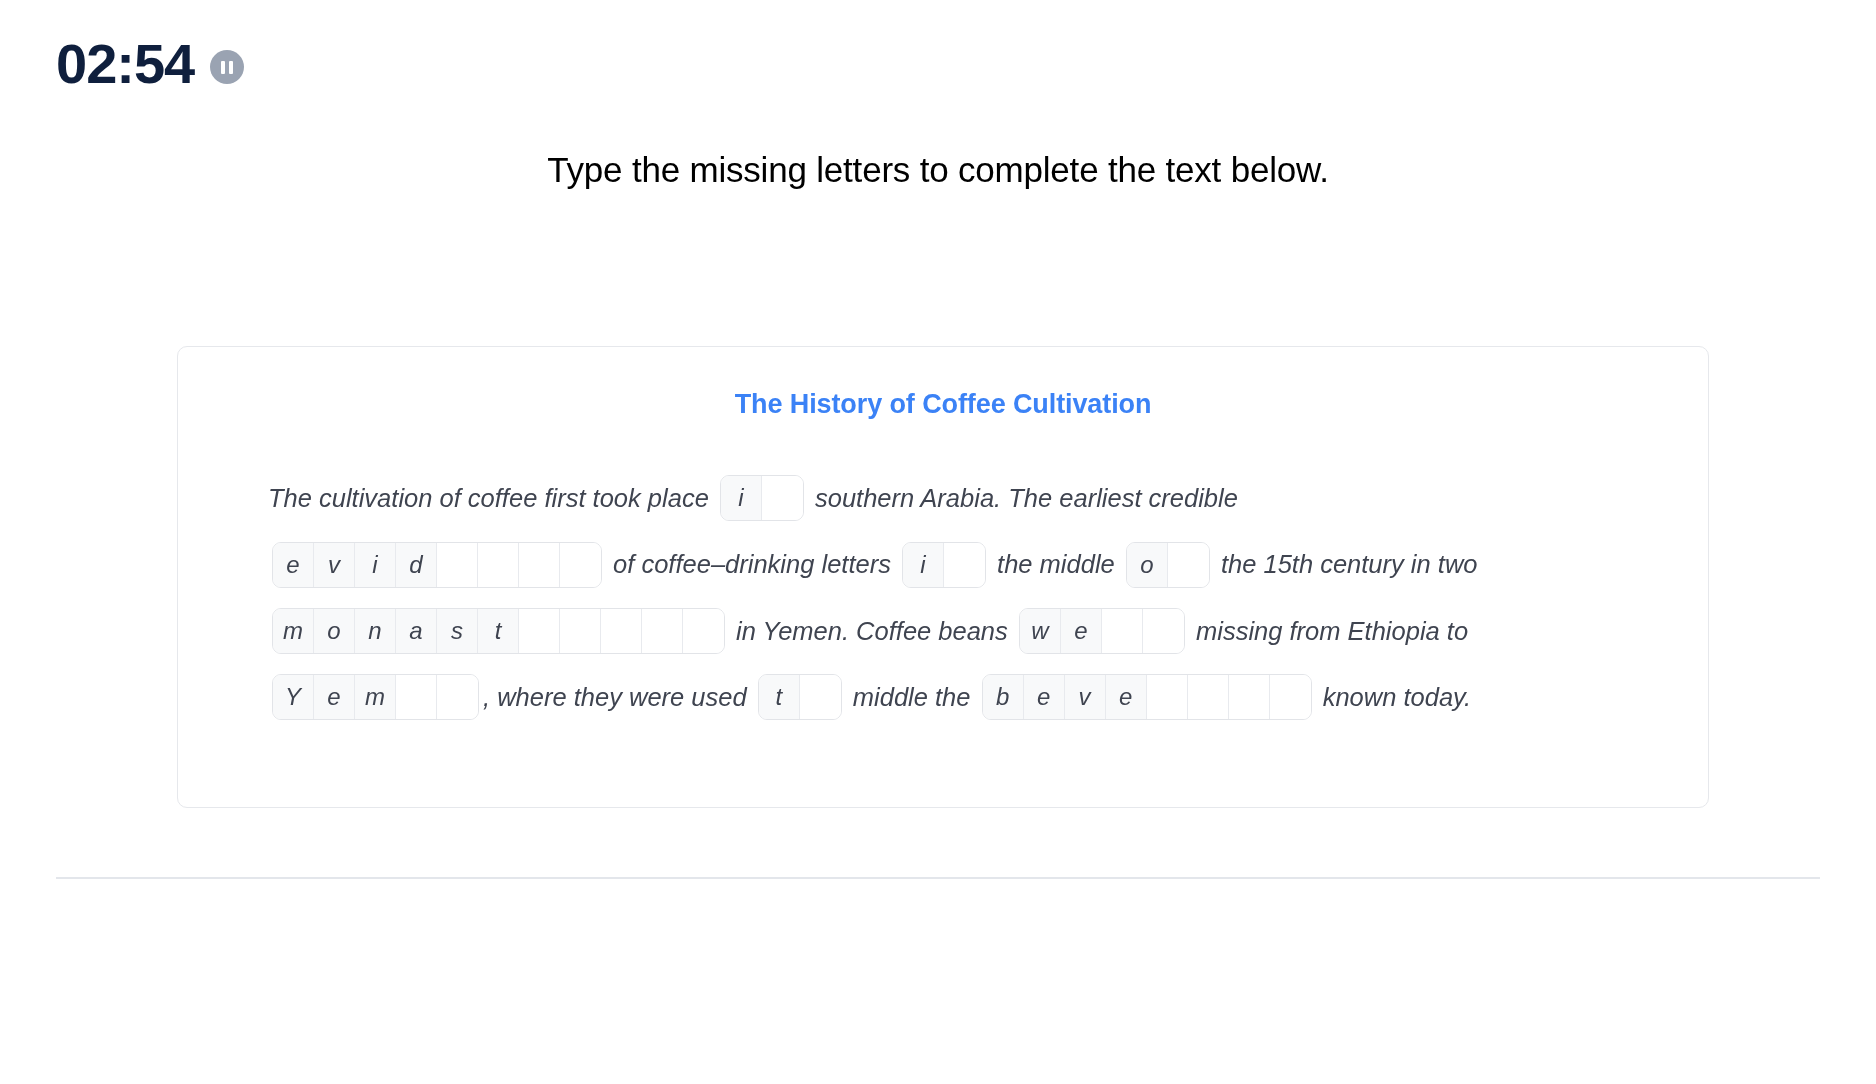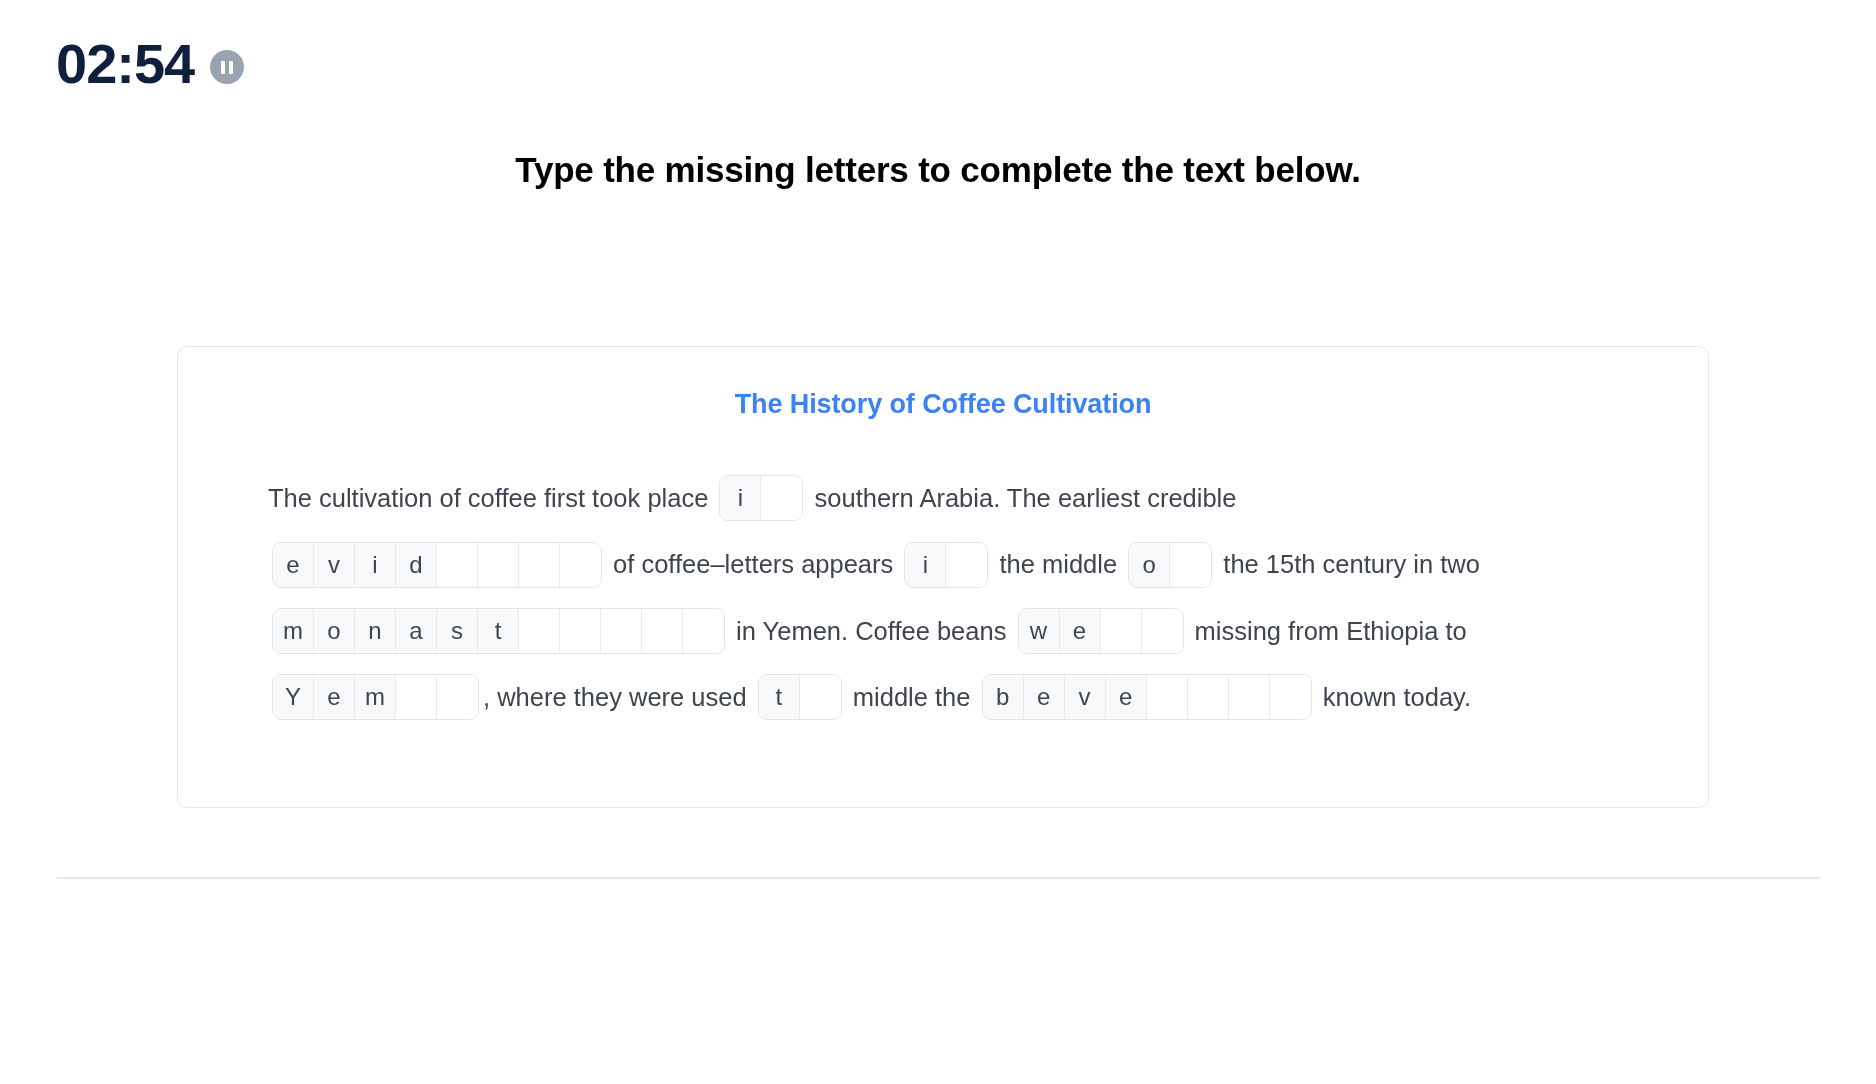--- a/index.html
+++ b/index.html
@@ -54,21 +54,21 @@
     border-radius: 1px;
   }
 
   
   .prompt-title {
     position: absolute;
     top: 150px;
     left: 0; right: 0;
     text-align: center;
     font-size: 35px;
-    font-weight: 700;
+    font-weight: 400;
     color: #000000;
     letter-spacing: -0.2px;
   }
 
   
   .exercise-card {
     position: absolute;
     left: 177px;
     top: 346px;
     width: 1532px;
@@ -89,20 +89,21 @@
   .cloze-body {
     font-size: 25.5px;
     color: #3f4450;
     line-height: 64px;
     padding-left: 44px;
     padding-right: 10px;
   }
   .cloze-line {
     display: block;
     white-space: nowrap;
+    font-style: italic;
   }
   .txt { vertical-align: middle; }
 
   
   .letter-group {
     display: inline-flex;
     vertical-align: middle;
     border: 1px solid #e2e4e8;
     border-radius: 9px;
     overflow: hidden;
@@ -248,21 +249,21 @@
           </span><span class="txt"> southern Arabia. The earliest credible </span></span>
         <span class="cloze-line"><span class="letter-group">
             <span class="cell filled">e</span>
             <span class="cell filled">v</span>
             <span class="cell filled">i</span>
             <span class="cell filled">d</span>
             <span class="cell"></span>
             <span class="cell"></span>
             <span class="cell"></span>
             <span class="cell"></span>
-          </span><span class="txt"> of coffee–letters appears </span><span class="letter-group">
+          </span><span class="txt"> of coffee–drinking letters </span><span class="letter-group">
             <span class="cell filled">i</span>
             <span class="cell"></span>
           </span><span class="txt"> the middle </span><span class="letter-group">
             <span class="cell filled">o</span>
             <span class="cell"></span>
           </span><span class="txt"> the 15th century in two </span></span>
         <span class="cloze-line"><span class="letter-group">
             <span class="cell filled">m</span>
             <span class="cell filled">o</span>
             <span class="cell filled">n</span>

